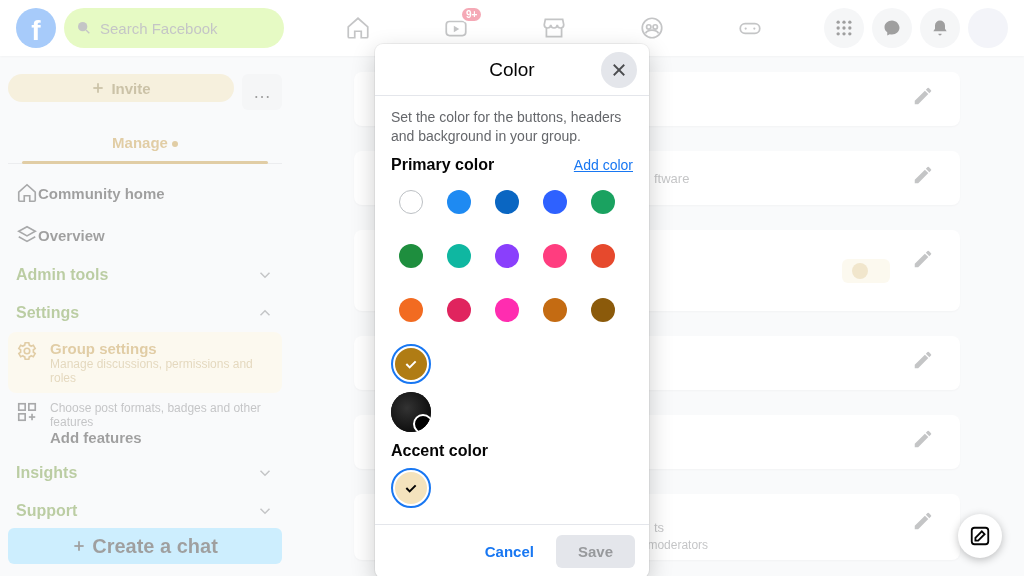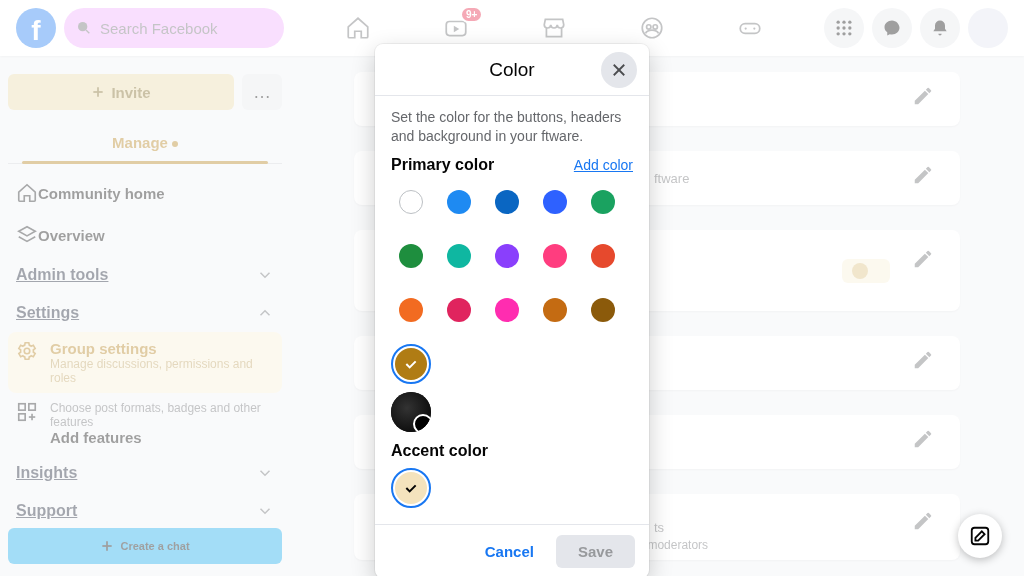--- a/index.html
+++ b/index.html
@@ -2,55 +2,55 @@
 <html><head>
 <meta charset="utf-8">
 <style>
   * { box-sizing: border-box; margin: 0; padding: 0; font-family: Helvetica, Arial, sans-serif; }
   html, body { width: 1024px; height: 576px; overflow: hidden; background: #f0f2f5; position: relative; }
 
   
   .topbar { position: absolute; top: 0; left: 0; right: 0; height: 56px; background: #fff; display: flex; align-items: center; padding: 0 16px; box-shadow: 0 1px 2px rgba(0,0,0,.08); }
   .fb-logo { width: 40px; height: 40px; border-radius: 50%; background: #1877f2; display: flex; align-items: center; justify-content: center; color: #fff; font-weight: 800; font-size: 28px; font-family: Arial; }
   .fb-logo span { transform: translateY(3px); }
-  .search { margin-left: 8px; width: 220px; height: 40px; background: #f0abfc; border-radius: 20px; display: flex; align-items: center; padding: 0 12px; color: #65676b; font-size: 15px; }
+  .search { margin-left: 8px; width: 220px; height: 40px; background: #bef264; border-radius: 20px; display: flex; align-items: center; padding: 0 12px; color: #65676b; font-size: 15px; }
   .search svg { width: 16px; height: 16px; fill: #65676b; margin-right: 8px; }
   .center-nav { flex: 1; display: flex; justify-content: center; gap: 8px; }
   .nav-btn { width: 90px; height: 48px; display: flex; align-items: center; justify-content: center; border-radius: 8px; color: #65676b; position: relative; }
   .nav-btn svg { width: 26px; height: 26px; fill: none; stroke: #65676b; stroke-width: 1.6; }
   .nav-btn .badge { position: absolute; top: 2px; left: 50%; margin-left: 4px; background: #e41e3f; color: #fff; font-size: 10px; font-weight: 700; border-radius: 9px; padding: 1px 4px; border: 2px solid #fff; }
   .right-btns { display: flex; align-items: center; gap: 8px; }
   .circle-btn { width: 40px; height: 40px; border-radius: 50%; background: #e4e6eb; display: flex; align-items: center; justify-content: center; color: #050505; }
   .circle-btn svg { width: 20px; height: 20px; fill: #050505; }
   .avatar-sm { width: 40px; height: 40px; border-radius: 50%; background: #dfe3ee; }
 
   
   .sidebar { position: absolute; top: 56px; left: 0; bottom: 0; width: 290px; padding: 12px 8px; overflow: hidden; }
   .group-header { display: flex; gap: 10px; padding: 4px 4px 8px 4px; }
   .group-thumb { width: 40px; height: 40px; border-radius: 6px; background: #2b2b2b; display:flex;align-items:center;justify-content:center;color:#ccc;font-size:8px;line-height:1.2;padding:2px;text-align:center; }
   .group-title { font-size: 15px; font-weight: 600; color: #050505; line-height: 1.2; }
   .group-sub { font-size: 12px; color: #65676b; display: flex; align-items: center; gap: 4px; margin-top: 2px; }
   .group-sub svg { width: 10px; height: 10px; fill: #65676b; }
   .invite-row { display: flex; gap: 8px; margin: 6px 0 12px 0; }
-  .invite-btn { flex: 1; height: 36px; border: none; border-radius: 6px; background: #e6d7a7; color: #776018; font-weight: 600; font-size: 15px; display: flex; align-items: center; justify-content: center; gap: 6px; }
+  .invite-btn { flex: 1; height: 28px; border: none; border-radius: 14px; background: #e6d7a7; color: #776018; font-weight: 600; font-size: 15px; display: flex; align-items: center; justify-content: center; gap: 6px; }
   .more-btn { width: 40px; height: 36px; border: none; border-radius: 6px; background: #e4e6eb; color: #050505; font-size: 18px; }
   .tabrow { display: flex; border-bottom: 1px solid #ced0d4; }
   .tab { flex: 1; text-align: center; padding: 12px 0; font-size: 15px; font-weight: 600; color: #65676b; position: relative; }
   .tab.active { color: #b07c14; }
   .tab.active::after { content: ""; position: absolute; left: 14px; right: 14px; bottom: -1px; height: 3px; background: #b07c14; border-radius: 2px; }
   .tab .dot { width: 6px; height: 6px; background: #b07c14; border-radius: 50%; display: inline-block; margin-left: 4px; vertical-align: middle; }
   .side-item { display: flex; align-items: center; gap: 0; padding: 10px 8px; border-radius: 8px; font-size: 15px; font-weight: 600; color: #050505; }
   .side-item svg { width: 22px; height: 22px; fill: none; stroke: #1c1e21; stroke-width: 1.8; }
-  .section-head { display: flex; align-items: center; justify-content: space-between; padding: 10px 8px; font-size: 16px; font-weight: 600; color: #0f172a; text-decoration: underline; }
+  .section-head { display: flex; align-items: center; justify-content: space-between; padding: 10px 8px; font-size: 16px; font-weight: 600; color: #4d7c0f; }
   .section-head svg { width: 18px; height: 18px; stroke: #65676b; fill: none; stroke-width: 2; }
   .row-with-icon { display:flex; gap:12px; padding:8px; align-items:flex-start; border-radius:8px; }
   .row-with-icon.active{ background:#f7efd6; }
   .row-with-icon svg{ width:22px; height:22px; stroke:#b07c14; fill:none; stroke-width:1.8; flex-shrink:0;}
   .row-with-icon:not(.active) svg{ stroke:#1c1e21; }
-  .chat-btn { position: absolute; bottom: 12px; left: 8px; right: 8px; height: 36px; border: none; border-radius: 6px; background: #0ea5e9; color: #050505; font-weight: 600; font-size: 11px; display: flex; align-items: center; justify-content: center; gap: 6px; }
+  .chat-btn { position: absolute; bottom: 12px; left: 8px; right: 8px; height: 36px; border: none; border-radius: 6px; background: #7dd3fc; color: #050505; font-weight: 600; font-size: 20px; display: flex; align-items: center; justify-content: center; gap: 6px; }
 
   
   .main { position:absolute; top:56px; left:290px; right:0; bottom:0; padding:16px 64px 16px 64px; display:flex; flex-direction:column; gap:25px; }
   .card { background:#fff; border-radius:8px; box-shadow:0 1px 2px rgba(0,0,0,.08); height:74px; display:flex; align-items:center; justify-content:flex-end; padding:0 20px; position:relative;}
   .card.tall{ height:110px; }
   .pencil { width:28px; height:28px; color:#65676b; }
   .pencil svg{ width:22px;height:22px; fill:#65676b; }
   .card .faint-text{ position:absolute; left:300px; color:#65676b; font-size:13px; }
   .pill{ position:absolute; right:70px; display:flex; align-items:center; gap:4px; background:#f7efd6; border-radius:6px; padding:4px 10px;}
   .pill .swatch{ width:16px;height:16px;border-radius:50%; background:#d9be7a;}
@@ -312,21 +312,21 @@
   <div class="modal-head">
     <h2>Color</h2>
     <button class="close-x">
       <svg viewBox="0 0 24 24">
           <line x1="5" y1="5" x2="19" y2="19"></line>
           <line x1="19" y1="5" x2="5" y2="19"></line>
         </svg>
     </button>
   </div>
   <div class="modal-body">
-    <div class="desc">Set the color for the buttons, headers and background in your ftware.</div>
+    <div class="desc">Set the color for the buttons, headers and background in your group.</div>
 
     <div class="sec-head">
       <span class="lbl">Primary color</span>
       <span class="link">Add color</span>
     </div>
 
     <div class="swatch-grid">
       <div class="sw-wrap">
           <div class="sw sw-white"></div>
         </div>

